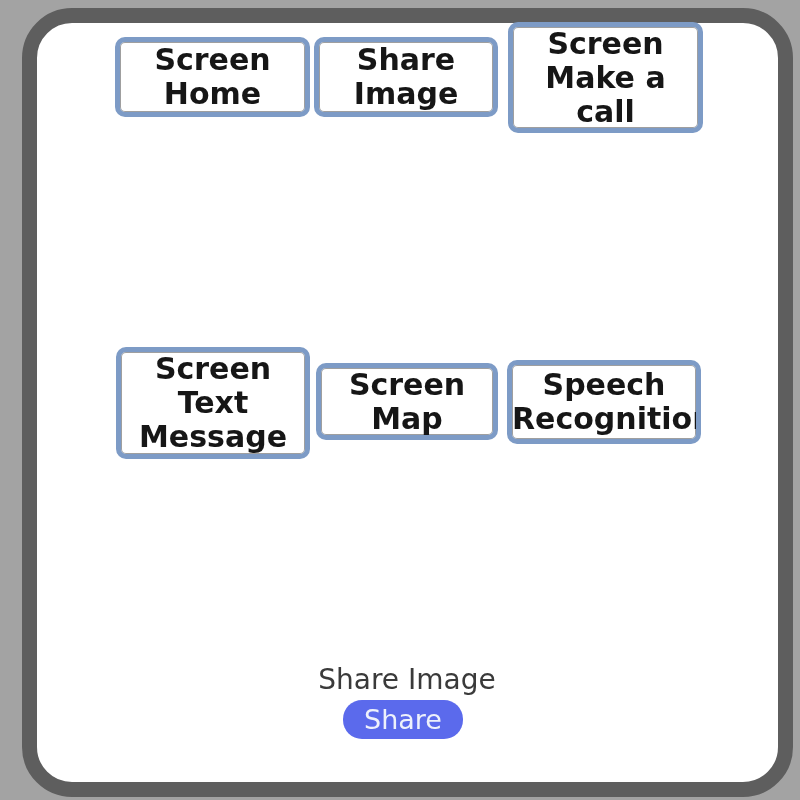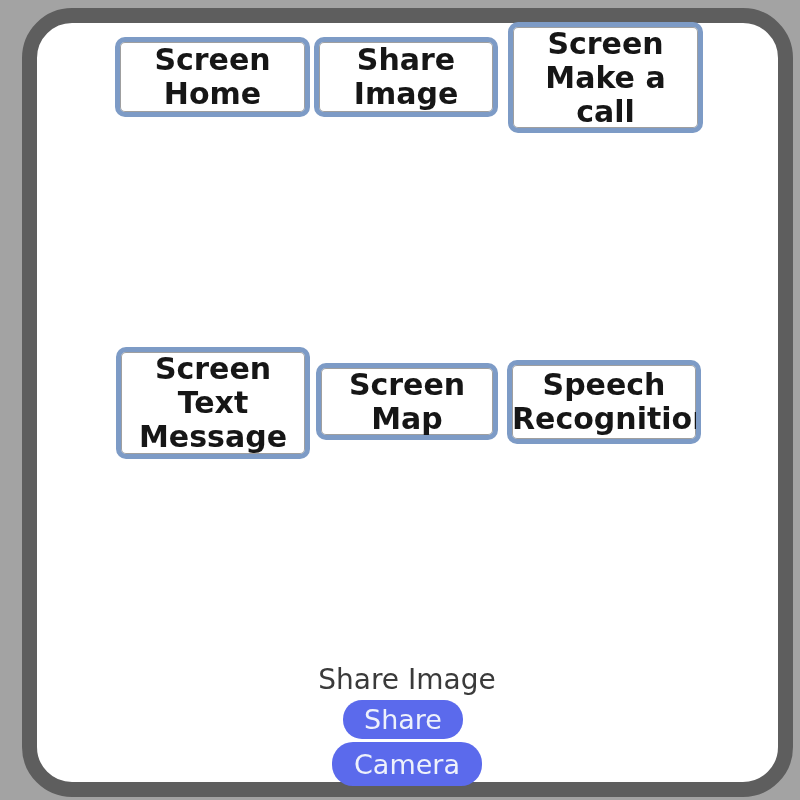--- a/index.html
+++ b/index.html
@@ -121,17 +121,14 @@
   <div class="navbox b-speech">
     <span class="lbl">Speech
 Recognition</span>
   </div>
 
   <div class="share-title">Share Image</div>
 
   <button class="pill pill-share">
     <span>Share</span>
   </button>
-  <button class="pill pill-camera">
-    <span>Camera</span>
-  </button>
 
 </div>
 
 </body></html>

